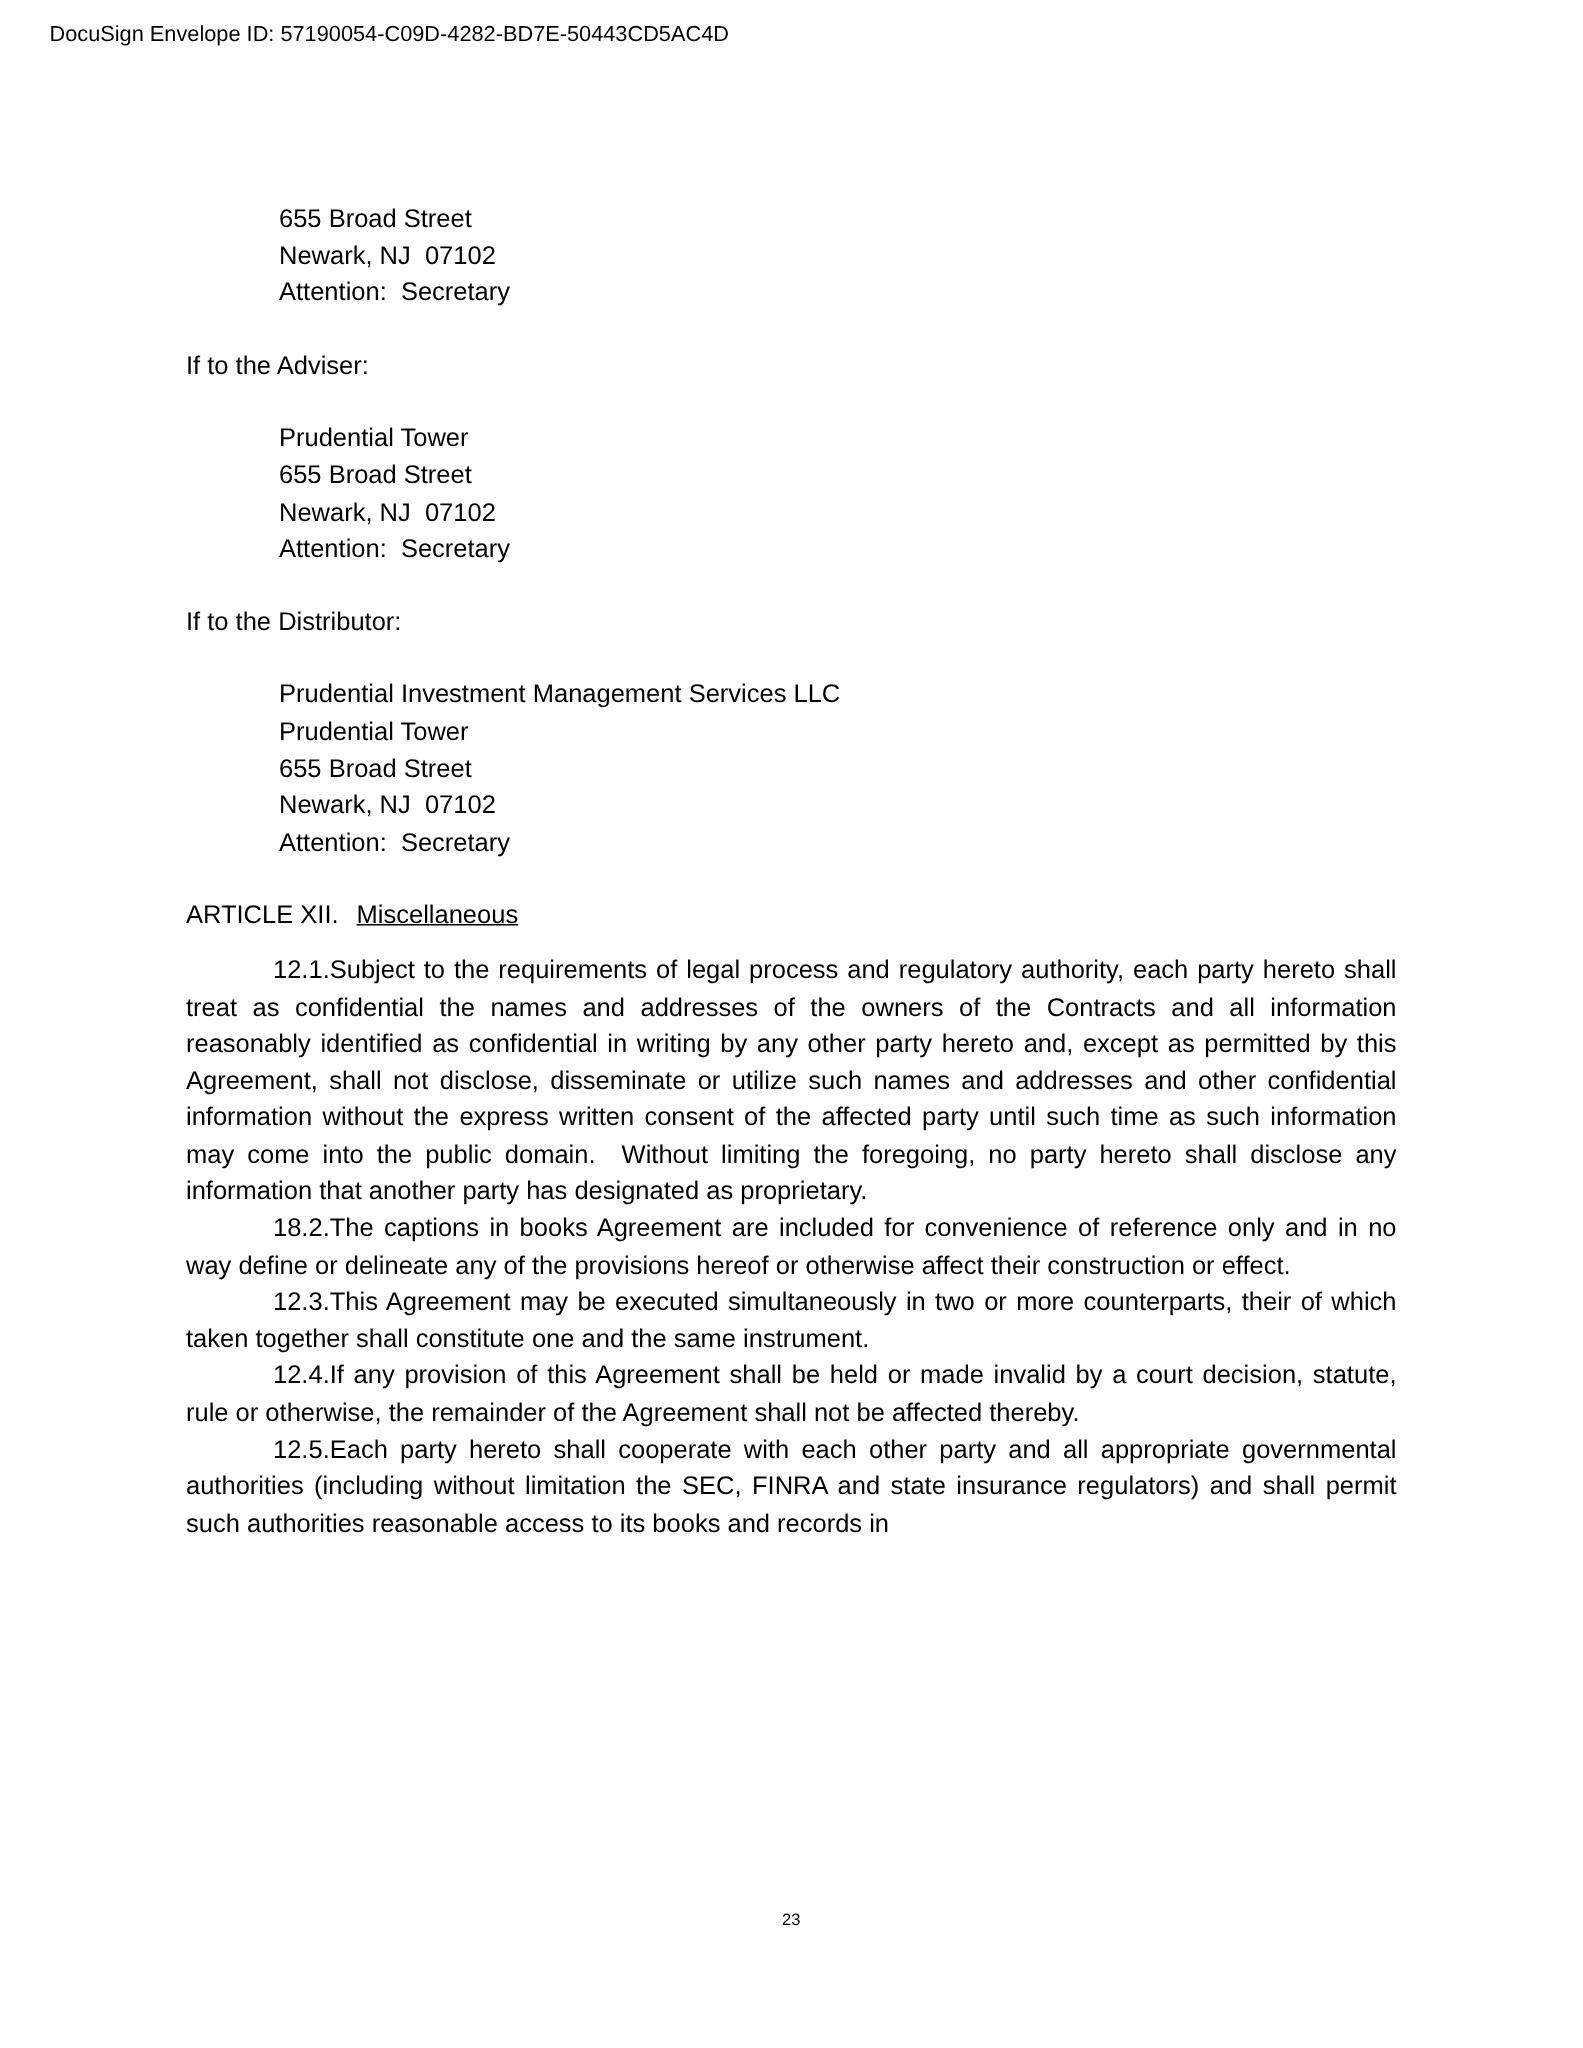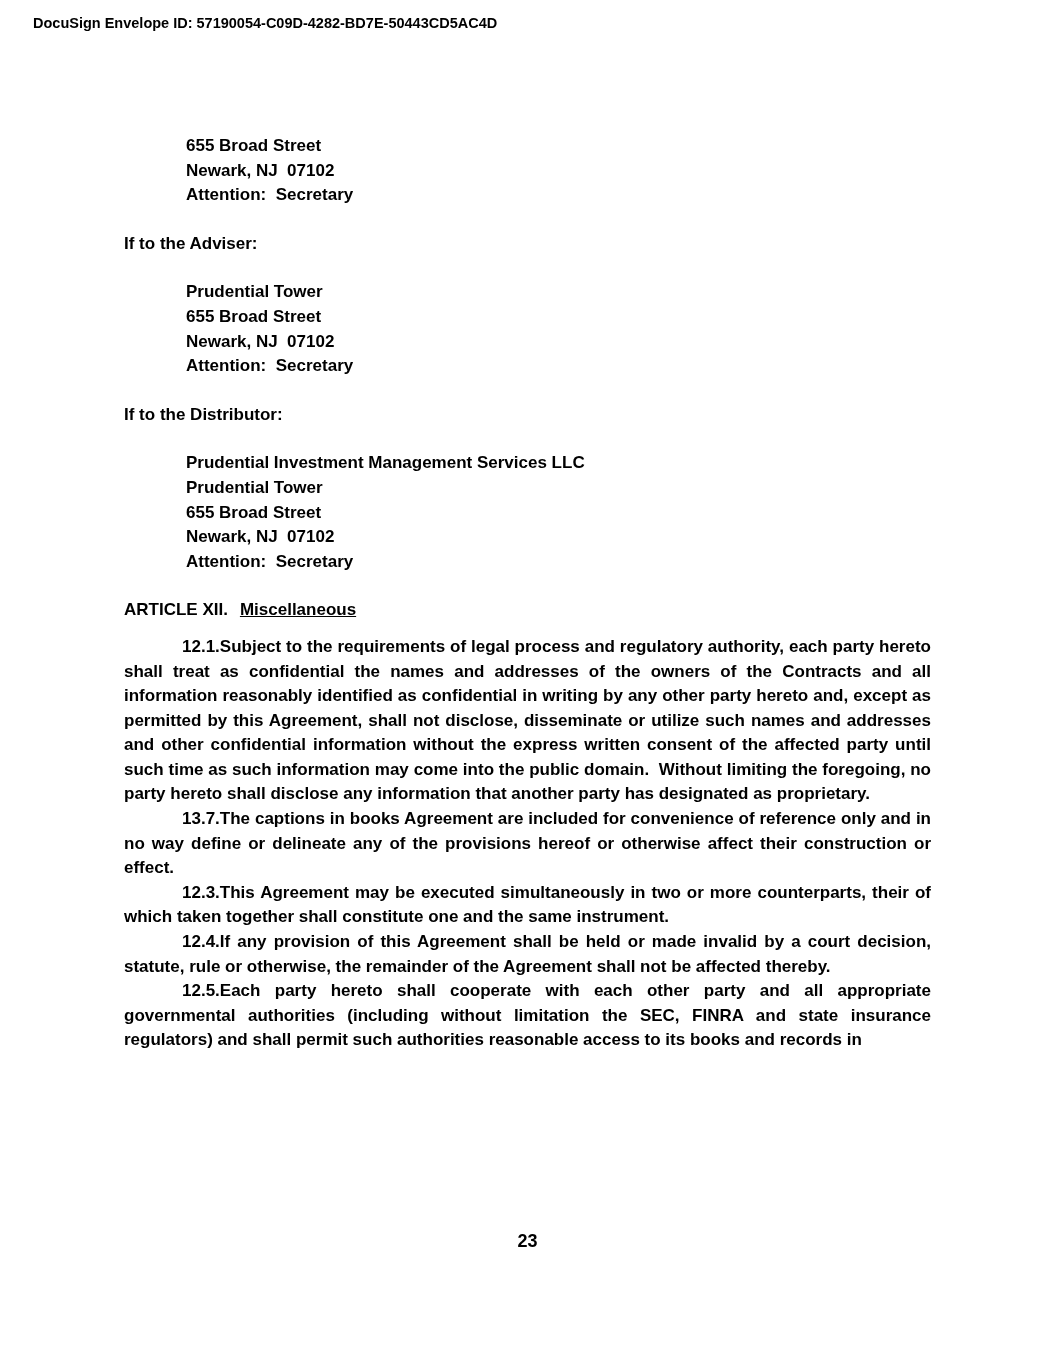--- a/index.html
+++ b/index.html
@@ -5,21 +5,20 @@
 <style>
   html, body { margin: 0; padding: 0; background: #ffffff; }
   .page {
     position: relative;
     width: 1055px;
     height: 1365px;
     background: #ffffff;
     font-family: "Liberation Sans", sans-serif;
     color: #000000;
     overflow: hidden;
-    font-weight: bold;
   }
   .envelope {
     position: absolute;
     left: 33px;
     top: 14px;
     font-size: 14.5px;
     line-height: 18px;
     white-space: nowrap;
   }
   .content {
@@ -41,24 +40,24 @@
     text-align: justify;
     text-indent: 58px;
   }
   .pnum { }
   .mb-std  { margin-bottom: 25px; }
   .mb-p1   { margin-bottom: 28px; }
   .mb-p2   { margin-bottom: 36px; }
   .pageno {
     position: absolute;
     left: 124px;
-    top: 1229px;
+    top: 1268px;
     width: 807px;
     text-align: center;
-    font-size: 18px;
+    font-size: 11px;
     line-height: 24.6px;
   }
 </style>
 </head>
 <body>
 
 <div class="page">
 
   <div class="envelope">DocuSign Envelope ID: 57190054-C09D-4282-BD7E-50443CD5AC4D</div>
 
@@ -91,21 +90,21 @@
 
     <div class="article-heading">
       <span class="article-num">ARTICLE XII.</span><span class="article-title">Miscellaneous</span>
     </div>
 
     <p class="para mb-p1">
       <span class="pnum">12.1.</span><span>Subject to the requirements of legal process and regulatory authority, each party hereto shall treat as confidential the names and addresses of the owners of the Contracts and all information reasonably identified as confidential in writing by any other party hereto and, except as permitted by this Agreement, shall not disclose, disseminate or utilize such names and addresses and other confidential information without the express written consent of the affected party until such time as such information may come into the public domain.&nbsp; Without limiting the foregoing, no party hereto shall disclose any information that another party has designated as proprietary.</span>
     </p>
 
     <p class="para mb-p2">
-      <span class="pnum">13.7.</span><span>The captions in books Agreement are included for convenience of reference only and in no way define or delineate any of the provisions hereof or otherwise affect their construction or effect.</span>
+      <span class="pnum">18.2.</span><span>The captions in books Agreement are included for convenience of reference only and in no way define or delineate any of the provisions hereof or otherwise affect their construction or effect.</span>
     </p>
 
     <p class="para mb-std">
       <span class="pnum">12.3.</span><span>This Agreement may be executed simultaneously in two or more counterparts, their of which taken together shall constitute one and the same instrument.</span>
     </p>
 
     <p class="para mb-std">
       <span class="pnum">12.4.</span><span>If any provision of this Agreement shall be held or made invalid by a court decision, statute, rule or otherwise, the remainder of the Agreement shall not be affected thereby.</span>
     </p>
 

